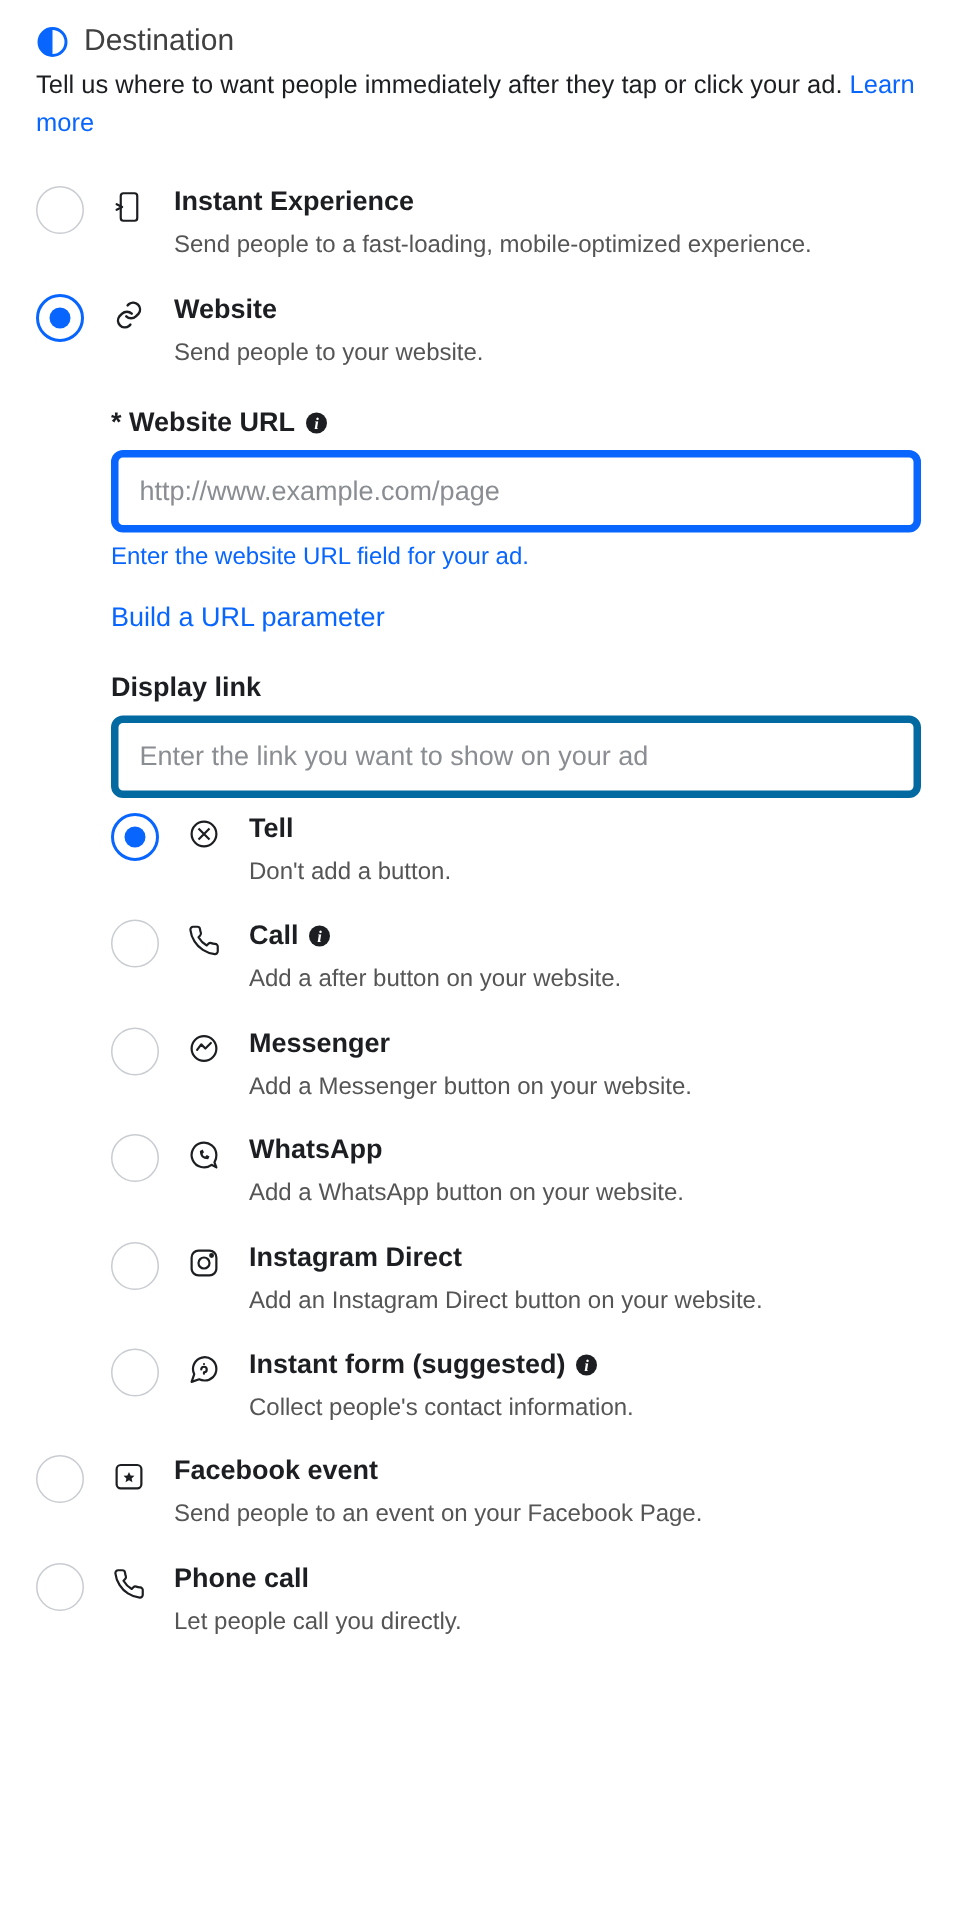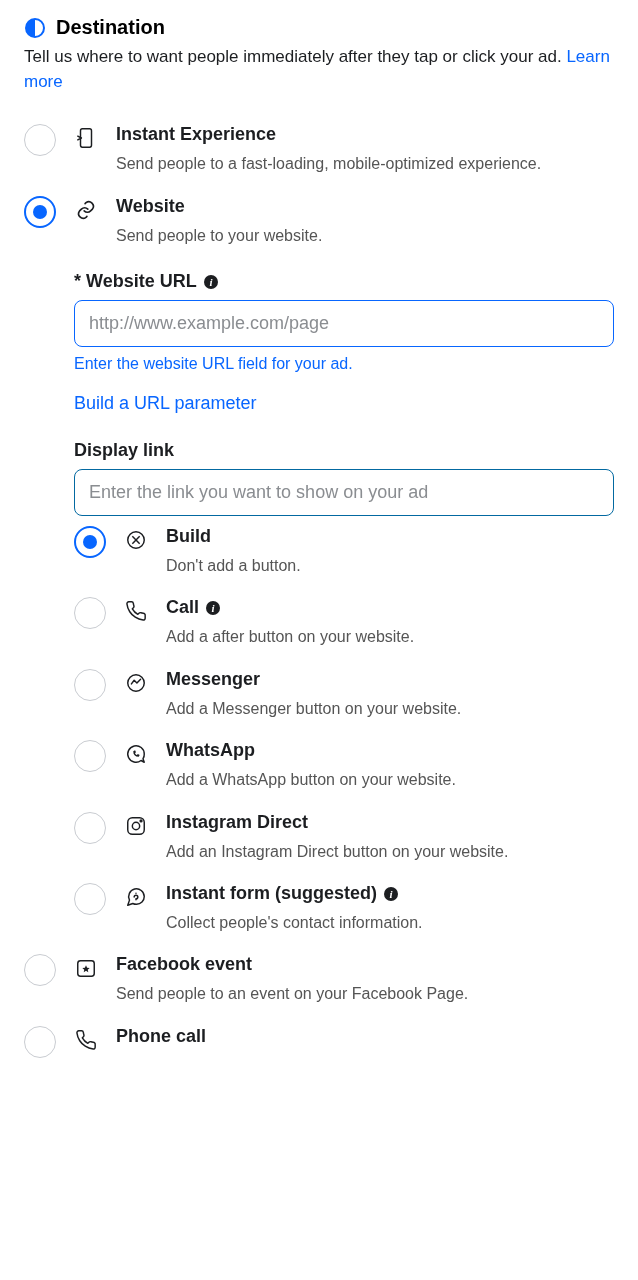--- a/index.html
+++ b/index.html
@@ -8,22 +8,22 @@
     padding: 16px 24px;
     font-family: Helvetica, Arial, sans-serif;
     color: #1c1e21;
     width: 638px;
     background: #fff;
   }
   .header-row { display: flex; align-items: center; gap: 10px; margin-bottom: 6px; }
   .header-icon svg { display:block; }
   .section-title {
     font-size: 20px;
-    font-weight: 700;
-    color: #000000;
+    font-weight: 400;
+    color: #404040;
   }
   .section-desc {
     font-size: 17px;
     line-height: 1.45;
     color: #1c1e21;
     margin: 4px 0 20px 0;
   }
   .link { color: #0866ff; text-decoration: none; cursor: pointer; }
   .opt-row {
     display: flex;
@@ -70,21 +70,21 @@
     font-weight: 700;
     color: #1c1e21;
     display: flex; align-items: center; gap: 6px;
     margin-bottom: 8px;
     margin-top: 14px;
   }
   .input {
     width: 100%;
     font-size: 18px;
     padding: 12px 14px;
-    border: 1px solid #0369a1;
+    border: 5px solid #0369a1;
     border-radius: 8px;
     outline: none;
     color: #1c1e21;
   }
   .input.active { border-color: #0866ff; }
   .input::placeholder { color: #8a8d91; }
   .helper-link {
     color: #0866ff;
     font-size: 16px;
     margin-top: 8px;
@@ -184,21 +184,21 @@
   
   <div class="opt-row">
     <div class="radio selected"></div>
     <div class="opt-icon">
       <svg width="22" height="22" viewBox="0 0 24 24" fill="none" stroke="#1c1e21" stroke-width="1.6">
           <circle cx="12" cy="12" r="9"></circle>
           <path d="M8 8l8 8M16 8l-8 8"></path>
         </svg>
     </div>
     <div class="opt-text">
-      <div class="opt-title">Build</div>
+      <div class="opt-title">Tell</div>
       <div class="opt-sub">Don't add a button.</div>
     </div>
   </div>
 
   
   <div class="opt-row">
     <div class="radio"></div>
     <div class="opt-icon">
       <svg width="22" height="22" viewBox="0 0 24 24" fill="none" stroke="#1c1e21" stroke-width="1.6" stroke-linecap="round" stroke-linejoin="round">
           <path d="M22 16.9v3a2 2 0 0 1-2.2 2 19.8 19.8 0 0 1-8.6-3.1 19.5 19.5 0 0 1-6-6A19.8 19.8 0 0 1 2.1 4.2 2 2 0 0 1 4.1 2h3a2 2 0 0 1 2 1.7c.1.9.3 1.8.6 2.6a2 2 0 0 1-.5 2.1L8 9.6a16 16 0 0 0 6 6l1.2-1.2a2 2 0 0 1 2.1-.5c.8.3 1.7.5 2.6.6A2 2 0 0 1 22 16.9z"></path>
@@ -304,14 +304,15 @@
 
 <div class="opt-row">
   <div class="radio"></div>
   <div class="opt-icon">
     <svg width="22" height="22" viewBox="0 0 24 24" fill="none" stroke="#1c1e21" stroke-width="1.6" stroke-linecap="round" stroke-linejoin="round">
         <path d="M22 16.9v3a2 2 0 0 1-2.2 2 19.8 19.8 0 0 1-8.6-3.1 19.5 19.5 0 0 1-6-6A19.8 19.8 0 0 1 2.1 4.2 2 2 0 0 1 4.1 2h3a2 2 0 0 1 2 1.7c.1.9.3 1.8.6 2.6a2 2 0 0 1-.5 2.1L8 9.6a16 16 0 0 0 6 6l1.2-1.2a2 2 0 0 1 2.1-.5c.8.3 1.7.5 2.6.6A2 2 0 0 1 22 16.9z"></path>
       </svg>
   </div>
   <div class="opt-text">
     <div class="opt-title">Phone call</div>
+    <div class="opt-sub">Let people call you directly.</div>
   </div>
 </div>
 
 </body></html>

